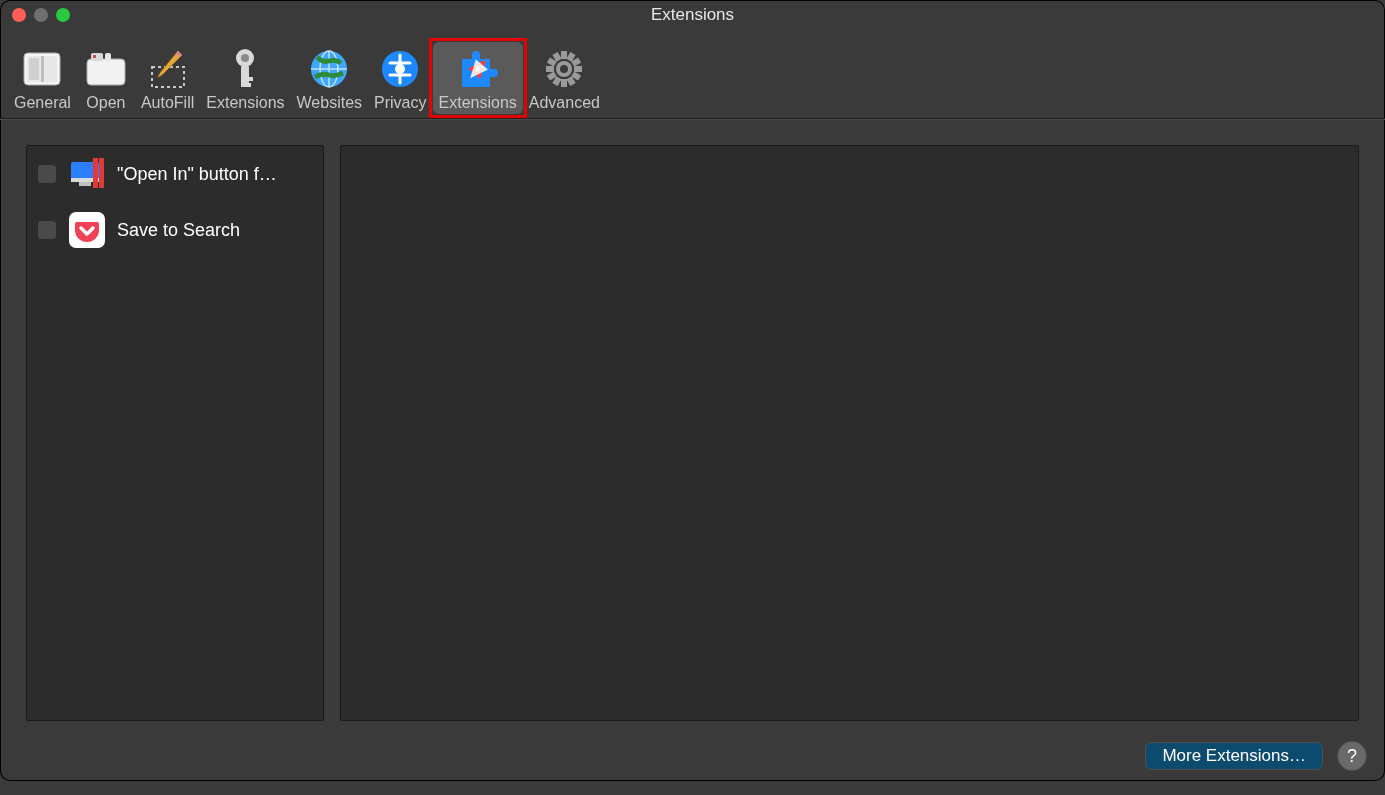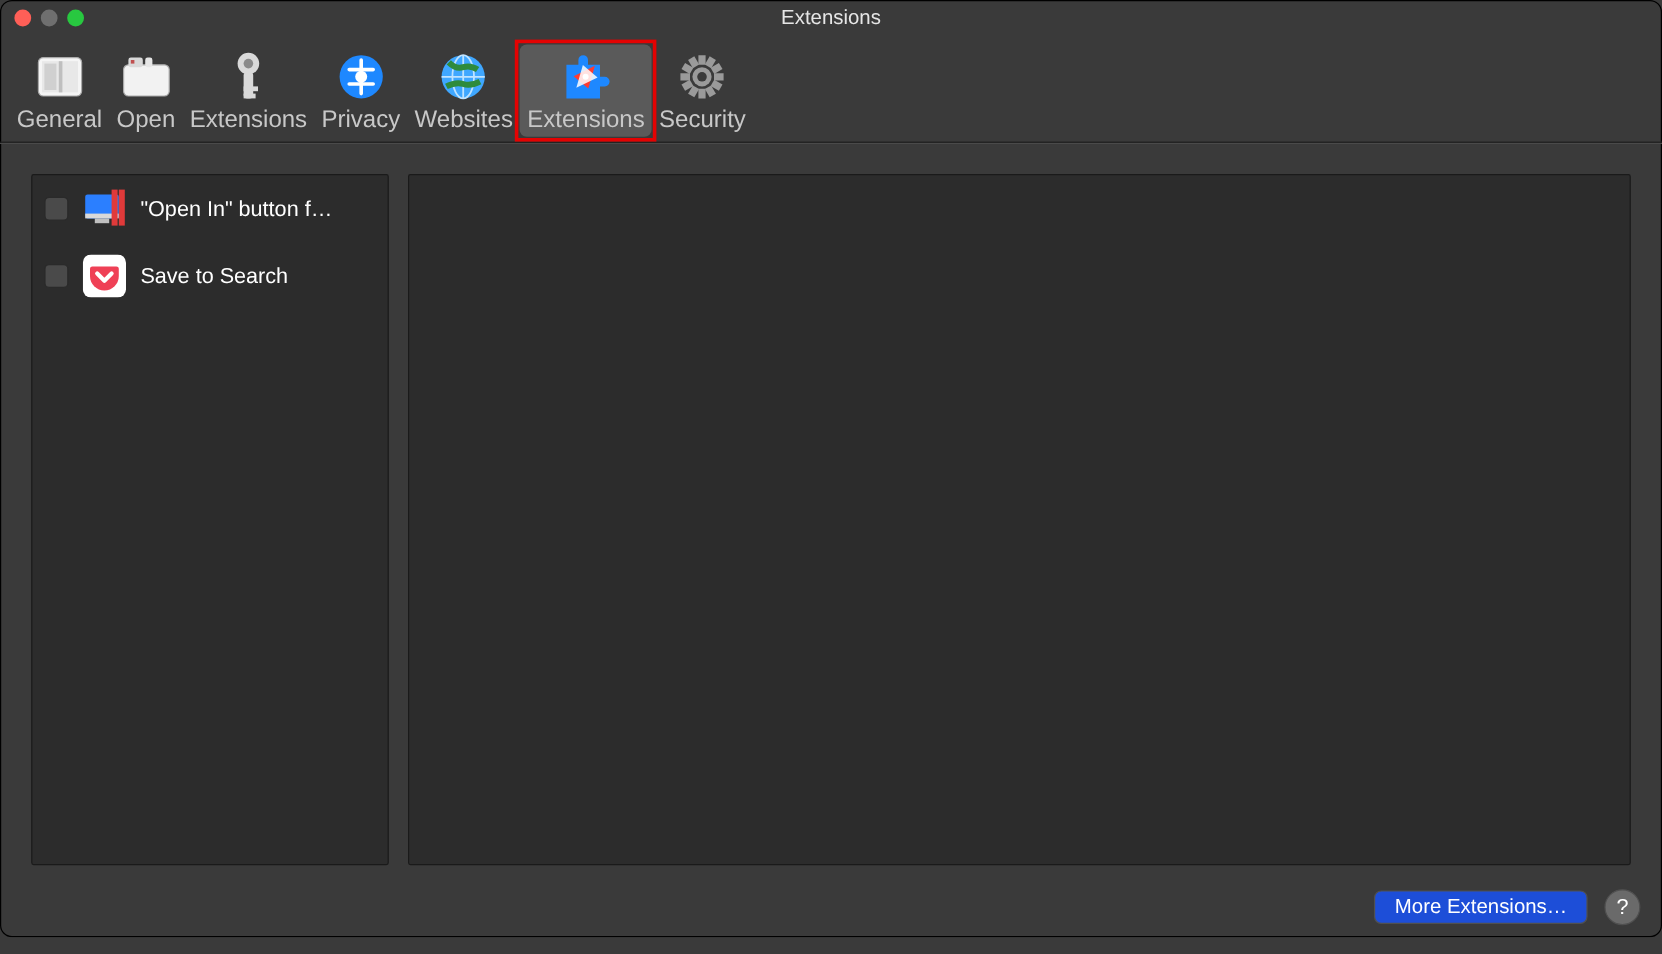--- a/index.html
+++ b/index.html
@@ -71,21 +71,21 @@
     background: #5a5a5a;
   }
   .toolbar-item .icon-slot {
     width: 46px;
     height: 46px;
     display: flex;
     align-items: center;
     justify-content: center;
   }
   .toolbar-item .label {
-    font-size: 20px;
+    font-size: 16px;
     color: #c8c8c8;
     margin-top: 2px;
     white-space: nowrap;
   }
   .highlight-box {
     position: absolute;
     border: 3px solid #e40202;
     pointer-events: none;
   }
   .content {
@@ -140,21 +140,21 @@
   }
   .footer {
     flex: 0 0 50px;
     display: flex;
     align-items: center;
     justify-content: flex-end;
     padding: 0 18px;
     gap: 14px;
   }
   .more-btn {
-    background: #1d4ed8;
+    background: #0c4a6e;
     color: #fff;
     font-size: 17px;
     padding: 3px 16px;
     border-radius: 6px;
     border: 1px solid #505050;
   }
   .help-btn {
     width: 28px;
     height: 28px;
     border-radius: 50%;
@@ -199,50 +199,60 @@
             <rect x="2" y="10" width="38" height="26" rx="4" fill="#f2f2f2" stroke="#aaa"></rect>
             <rect x="6" y="4" width="12" height="8" rx="2" fill="#d9d9d9"></rect>
             <rect x="8" y="6" width="3" height="3" fill="#c05050"></rect>
             <rect x="20" y="4" width="6" height="8" rx="2" fill="#e6e6e6"></rect>
           </svg>
         </div>
         <div class="label">Open</div>
       </div>
       <div class="toolbar-item">
         <div class="icon-slot">
+          <svg width="40" height="44" viewBox="0 0 40 44">
+            <rect x="4" y="20" width="32" height="20" fill="none" stroke="#c8c8c8" stroke-dasharray="3 3" stroke-width="2"></rect>
+            <path d="M30 4 L34 8 L14 28 L10 30 L12 26 Z" fill="#e8a93c" stroke="#b37a1a"></path>
+            <path d="M30 4 L34 8 L32 10 L28 6 Z" fill="#d47fa6"></path>
+          </svg>
+        </div>
+        <div class="label">AutoFill</div>
+      </div>
+      <div class="toolbar-item">
+        <div class="icon-slot">
           <svg width="34" height="44" viewBox="0 0 34 44">
             <circle cx="17" cy="11" r="9" fill="#d9d9d9"></circle>
             <circle cx="17" cy="11" r="4" fill="#8a8a8a"></circle>
             <rect x="13" y="18" width="8" height="22" rx="3" fill="#d9d9d9"></rect>
             <rect x="13" y="30" width="12" height="4" fill="#d9d9d9"></rect>
             <rect x="13" y="36" width="10" height="4" fill="#d9d9d9"></rect>
           </svg>
         </div>
         <div class="label">Extensions</div>
       </div>
       <div class="toolbar-item">
         <div class="icon-slot">
           <svg width="40" height="40" viewBox="0 0 40 40">
-            <circle cx="20" cy="20" r="18" fill="#1e88ff"></circle>
-            <path d="M20 6 v28 M10 14 h20 M10 26 h20" stroke="#fff" stroke-width="3" stroke-linecap="round"></path>
-            <circle cx="20" cy="20" r="5" fill="#fff"></circle>
-          </svg>
-        </div>
-        <div class="label">Privacy</div>
-      </div>
-      <div class="toolbar-item">
-        <div class="icon-slot">
-          <svg width="40" height="40" viewBox="0 0 40 40">
             <circle cx="20" cy="20" r="18" fill="#3fa7ff"></circle>
             <path d="M2 20 h36 M20 2 v36" stroke="#bfe3ff" stroke-width="1.5"></path>
             <ellipse cx="20" cy="20" rx="9" ry="18" fill="none" stroke="#bfe3ff" stroke-width="1.5"></ellipse>
             <path d="M8 8 q6 6 12 4 q6 -2 12 2 M6 28 q8 -4 14 -2 q6 2 14 -2" stroke="#2e8b3d" stroke-width="5" fill="none"></path>
           </svg>
         </div>
         <div class="label">Websites</div>
+      </div>
+      <div class="toolbar-item">
+        <div class="icon-slot">
+          <svg width="40" height="40" viewBox="0 0 40 40">
+            <circle cx="20" cy="20" r="18" fill="#1e88ff"></circle>
+            <path d="M20 6 v28 M10 14 h20 M10 26 h20" stroke="#fff" stroke-width="3" stroke-linecap="round"></path>
+            <circle cx="20" cy="20" r="5" fill="#fff"></circle>
+          </svg>
+        </div>
+        <div class="label">Privacy</div>
       </div>
       <div class="toolbar-item selected" style="position: relative;">
         <div class="icon-slot">
           <svg width="44" height="44" viewBox="0 0 44 44">
             <path d="M6 12 h10 v-4 a4 4 0 0 1 8 0 v4 h10 v10 h4 a4 4 0 0 1 0 8 h-4 v10 h-28 z" fill="#1e88ff"></path>
             <polygon points="22,10 30,28 14,28" fill="#ff3b30" transform="rotate(40 22 22)"></polygon>
             <polygon points="22,34 30,16 14,16" fill="#fff" transform="rotate(40 22 22)" opacity="0.85"></polygon>
             <circle cx="22" cy="22" r="2.5" fill="#fff"></circle>
           </svg>
         </div>
@@ -263,21 +273,21 @@
               <line x1="11" y1="21" x2="3" y2="21.000000000000004"></line>
               <line x1="12.339745962155611" y1="16.000000000000004" x2="5.4115427318801" y2="12.000000000000005"></line>
               <line x1="15.999999999999996" y1="12.339745962155616" x2="11.999999999999993" y2="5.411542731880109"></line>
               <line x1="20.999999999999996" y1="11" x2="20.999999999999996" y2="3"></line>
               <line x1="26" y1="12.339745962155614" x2="30" y2="5.411542731880106"></line>
               <line x1="29.660254037844382" y1="15.999999999999996" x2="36.58845726811989" y2="11.999999999999993"></line>
             </g>
             <circle cx="21" cy="21" r="4" fill="#3a3a3a"></circle>
           </svg>
         </div>
-        <div class="label">Security</div>
+        <div class="label">Advanced</div>
       </div>
     </div>
 
   <div class="content">
     <div class="sidebar" id="sidebar">
         <div class="ext-row">
           <div class="checkbox"></div>
           <div class="ext-icon">
             <svg width="36" height="36" viewBox="0 0 36 36">
               <rect x="2" y="6" width="28" height="20" rx="2" fill="#2b7fff"></rect>

